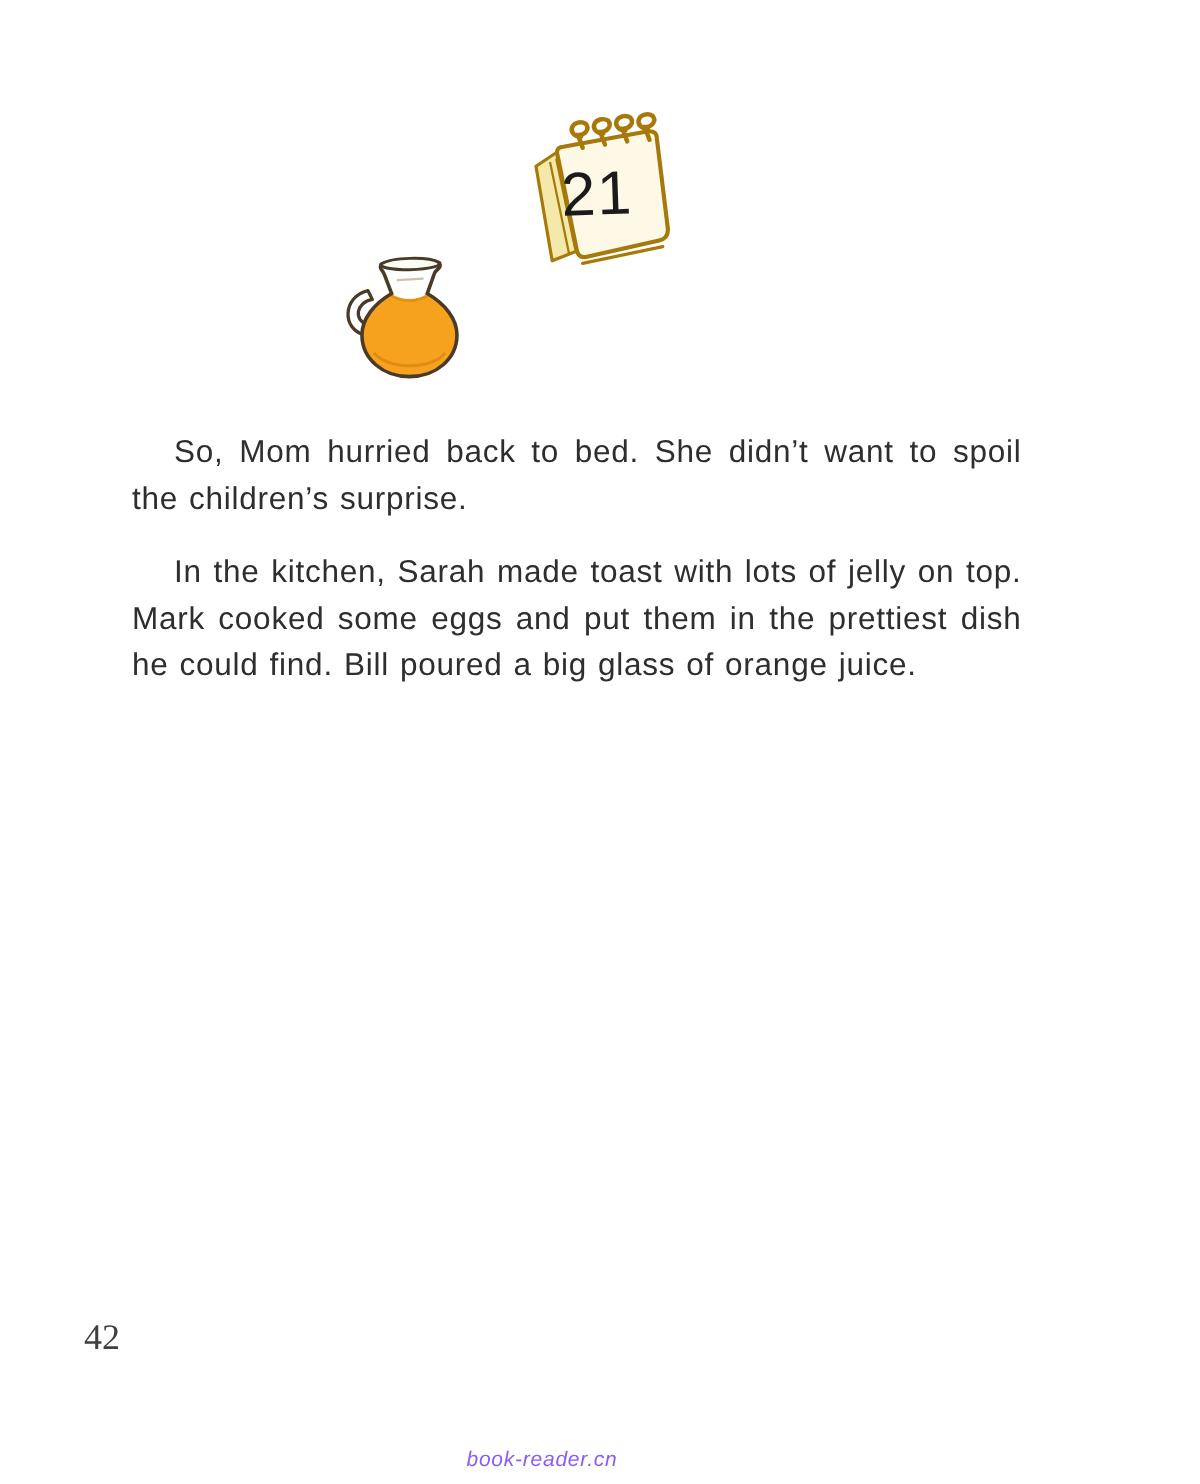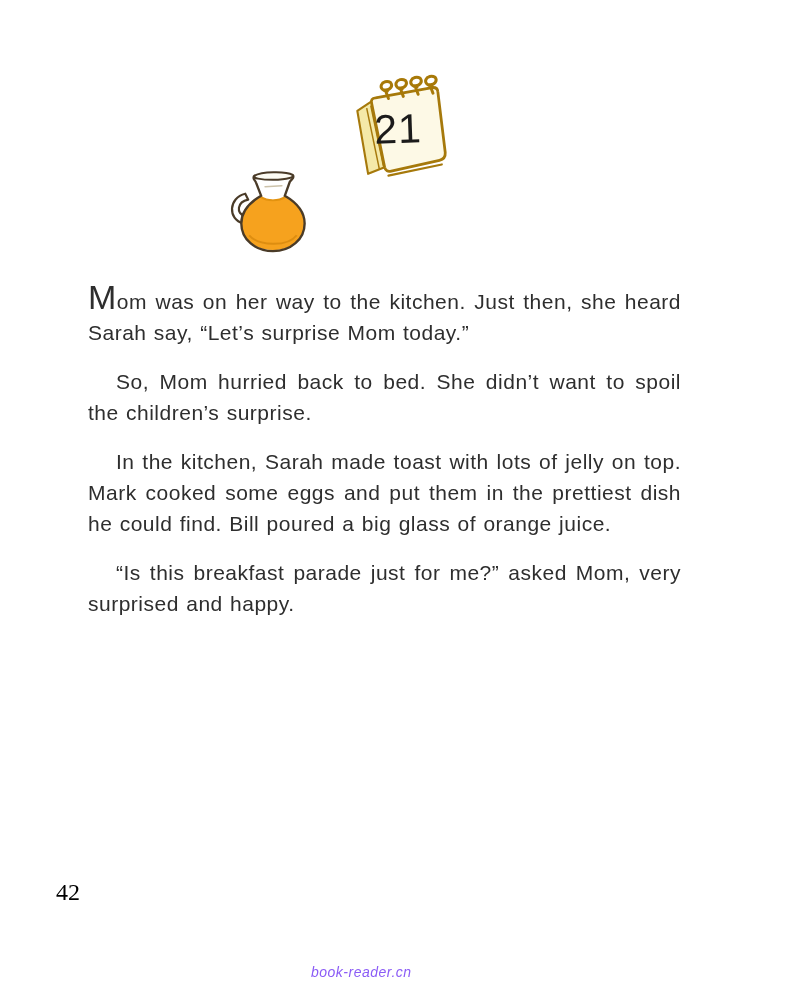--- a/index.html
+++ b/index.html
@@ -59,21 +59,21 @@
   .story p:last-child { margin-bottom: 0; }
   .lead-initial {
     font-size: 34px;
     line-height: 0;
   }
 
   
   .page-number {
     position: absolute; left: 56px; top: 879px;
     font-family: "Liberation Serif", serif;
-    font-size: 24px; color: #000000;
+    font-size: 24px; color: #404040;
   }
   .watermark {
     position: absolute; left: 311px; top: 964px;
     font-size: 14px; letter-spacing: 0.5px;
     color: #8b5cf6;
     font-style: italic;
   }
 </style>
 </head>
 <body>
@@ -115,22 +115,20 @@
       <path d="M29 10 C36 5.5 61 5 68 9 C71 11 63 13.5 48 14 C36 14 26 12 29 10 Z" fill="#FDFCF4" stroke="#4A3B28" stroke-width="2"></path>
 
       <path d="M29 11 C27 13 30 14 31 17 L36 30 C24 37 16 47 16 58 C16 74 30 86 48 86 C66 86 80 74 80 58 C80 47 72 37 60 30 L65 16 C67 13 70 12 68 10" fill="none" stroke="#4A3B28" stroke-width="2.4" stroke-linecap="round"></path>
 
       <path d="M40 21 L57 20" stroke="#CCC2AA" stroke-width="1.5" stroke-linecap="round"></path>
     </svg>
   </div>
 
 
   <div class="story">
-    <p><span class="lead-initial">M</span><span>om was on her way to the kitchen. Just then, she heard Sarah say, “Let’s surprise Mom today.”</span></p>
     <p class="indent">So, Mom hurried back to bed. She didn’t want to spoil the children’s surprise.</p>
     <p class="indent">In the kitchen, Sarah made toast with lots of jelly on top. Mark cooked some eggs and put them in the prettiest dish he could find. Bill poured a big glass of orange juice.</p>
-    <p class="indent">“Is this breakfast parade just for me?” asked Mom, very surprised and happy.</p>
   </div>
 
   <div class="page-number">42</div>
   <div class="watermark">book-reader.cn</div>
 
 </div>
 
 </body></html>

